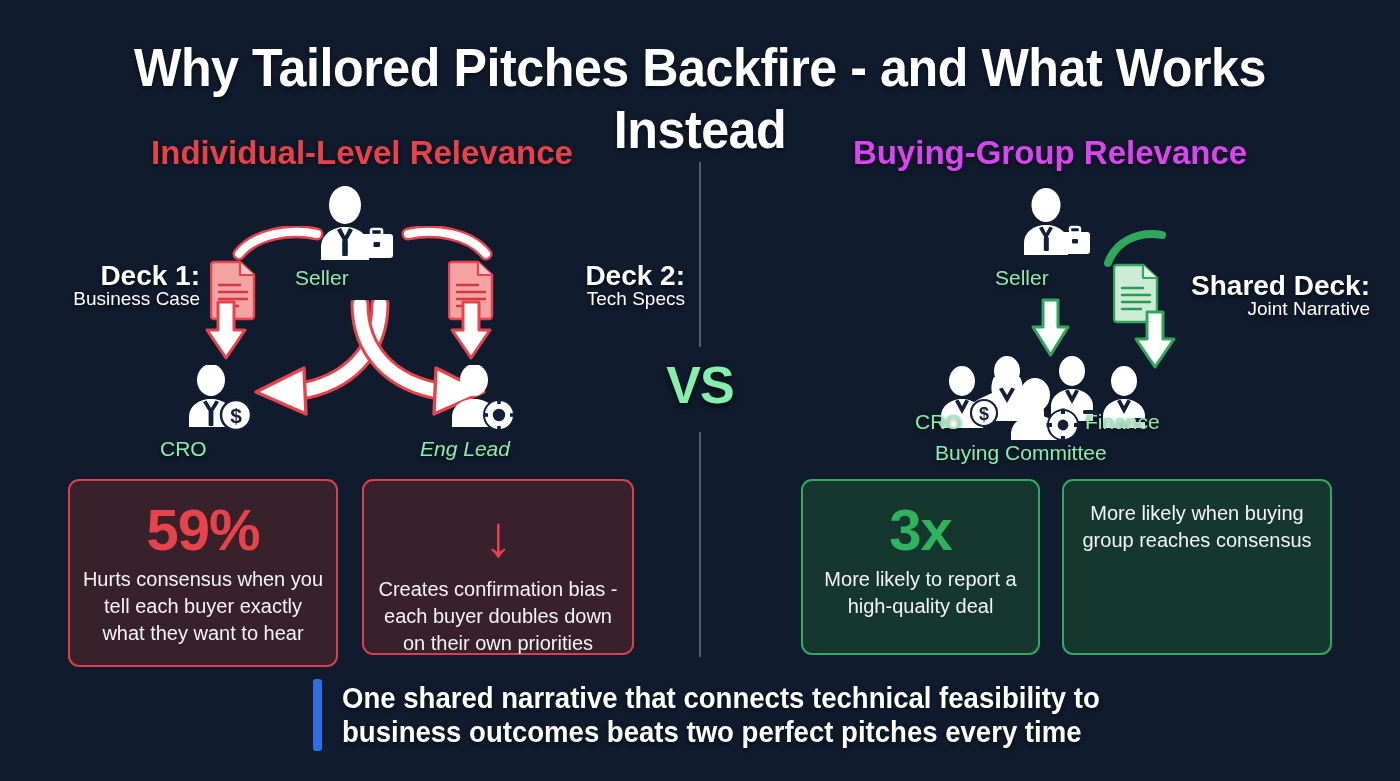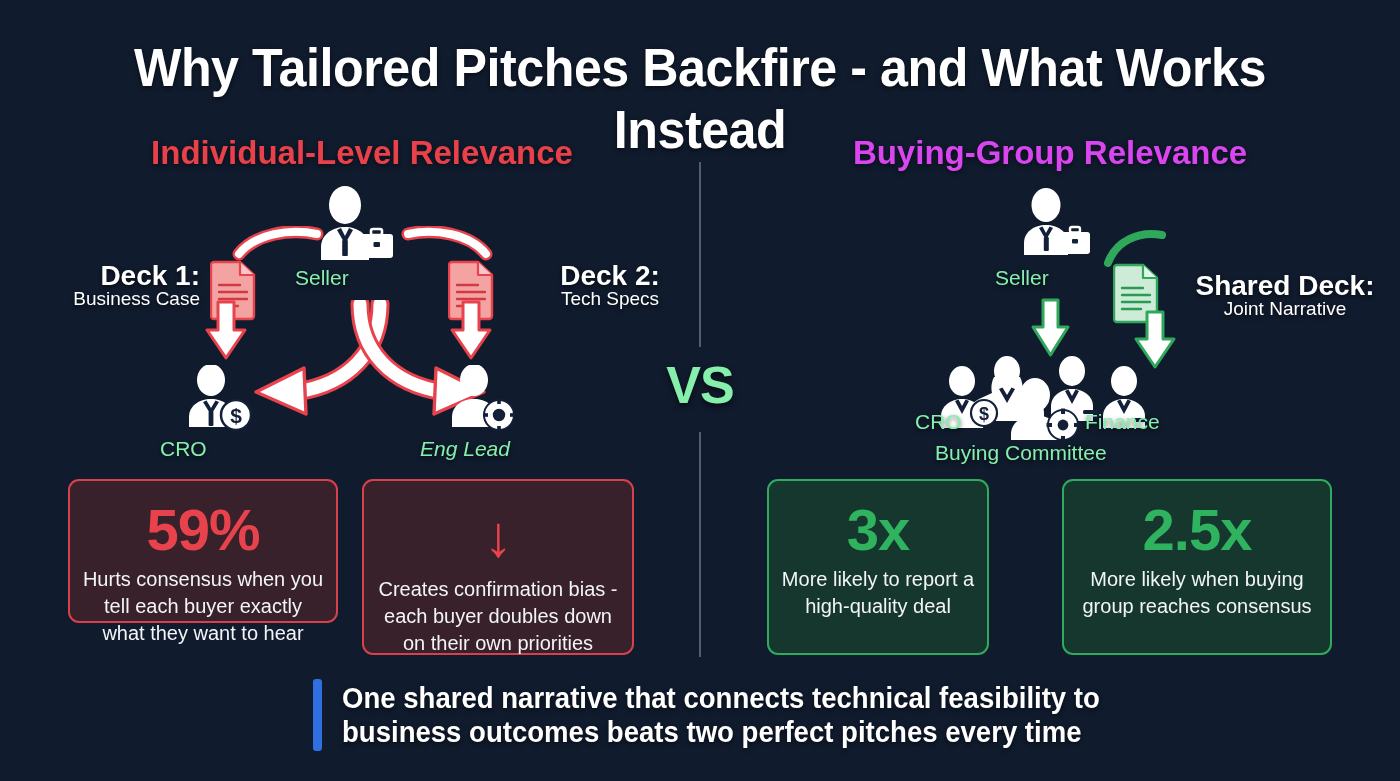--- a/index.html
+++ b/index.html
@@ -54,21 +54,21 @@
     text-shadow:0 2px 4px rgba(0,0,0,.6);
     white-space:nowrap;
   }
 
   
   .deck-text{position:absolute;color:#fff;font-size:19px;line-height:23px;
     text-shadow:0 2px 4px rgba(0,0,0,.6);white-space:nowrap;}
   .deck-text .b{font-weight:bold;display:block;font-size:28px;}
   .deck-text .n{display:block;}
   .deck-text.ralign{text-align:right;}
-  .deck-text.lalign{text-align:center;margin-left:15px;}
+  .deck-text.lalign{text-align:right;}
 
   
   .card{
     position:absolute;border-radius:11px;
     box-sizing:border-box;
     display:flex;flex-direction:column;align-items:center;justify-content:flex-start;
     padding-top:16px;
   }
   .card.red{background:#38212a;border:2px solid #d7414c;}
   .card.green{background:#16372d;border:2px solid #2eab5c;}
@@ -339,37 +339,36 @@
           <rect x="-16.5" y="-2" width="5.5" height="4"></rect>
           <rect x="11" y="-2" width="5.5" height="4"></rect>
         </g>
       </g>
     </svg>
   </div>
   <div class="node-label" style="left:915px;top:409px;width:95px;">CRO</div>
   <div class="node-label" style="left:1085px;top:409px;width:105px;">Finance</div>
   <div class="node-label" style="left:935px;top:440px;width:230px;">Buying Committee</div>
 
-  <div class="card red" style="left:68px;top:479px;width:270px;height:144px;">
+  <div class="card red" style="left:68px;top:479px;width:270px;height:188px;">
     <div class="big">59%</div>
     <div class="desc">Hurts consensus when you tell each buyer exactly what they want to hear</div>
   </div>
 
   <div class="card red" style="left:362px;top:479px;width:272px;height:176px;">
     <div class="big arrow-down-glyph">↓</div>
     <div class="desc">Creates confirmation bias - each buyer doubles down on their own priorities</div>
   </div>
 
-  <div class="card green" style="left:767px;top:479px;width:222px;height:176px;">
+  <div class="card green" style="left:801px;top:479px;width:239px;height:176px;">
     <div class="big">3x</div>
     <div class="desc">More likely to report a high-quality deal</div>
   </div>
 
   <div class="card green" style="left:1062px;top:479px;width:270px;height:176px;">
-    <div class="big">2.5x</div>
     <div class="desc">More likely when buying group reaches consensus</div>
   </div>
 
   <div class="takeaway">
     <div class="bar"></div>
     <div class="txt">
       <span>One shared narrative that connects technical feasibility to</span>
       <span>business outcomes beats two perfect pitches every time</span>
     </div>
   </div>

